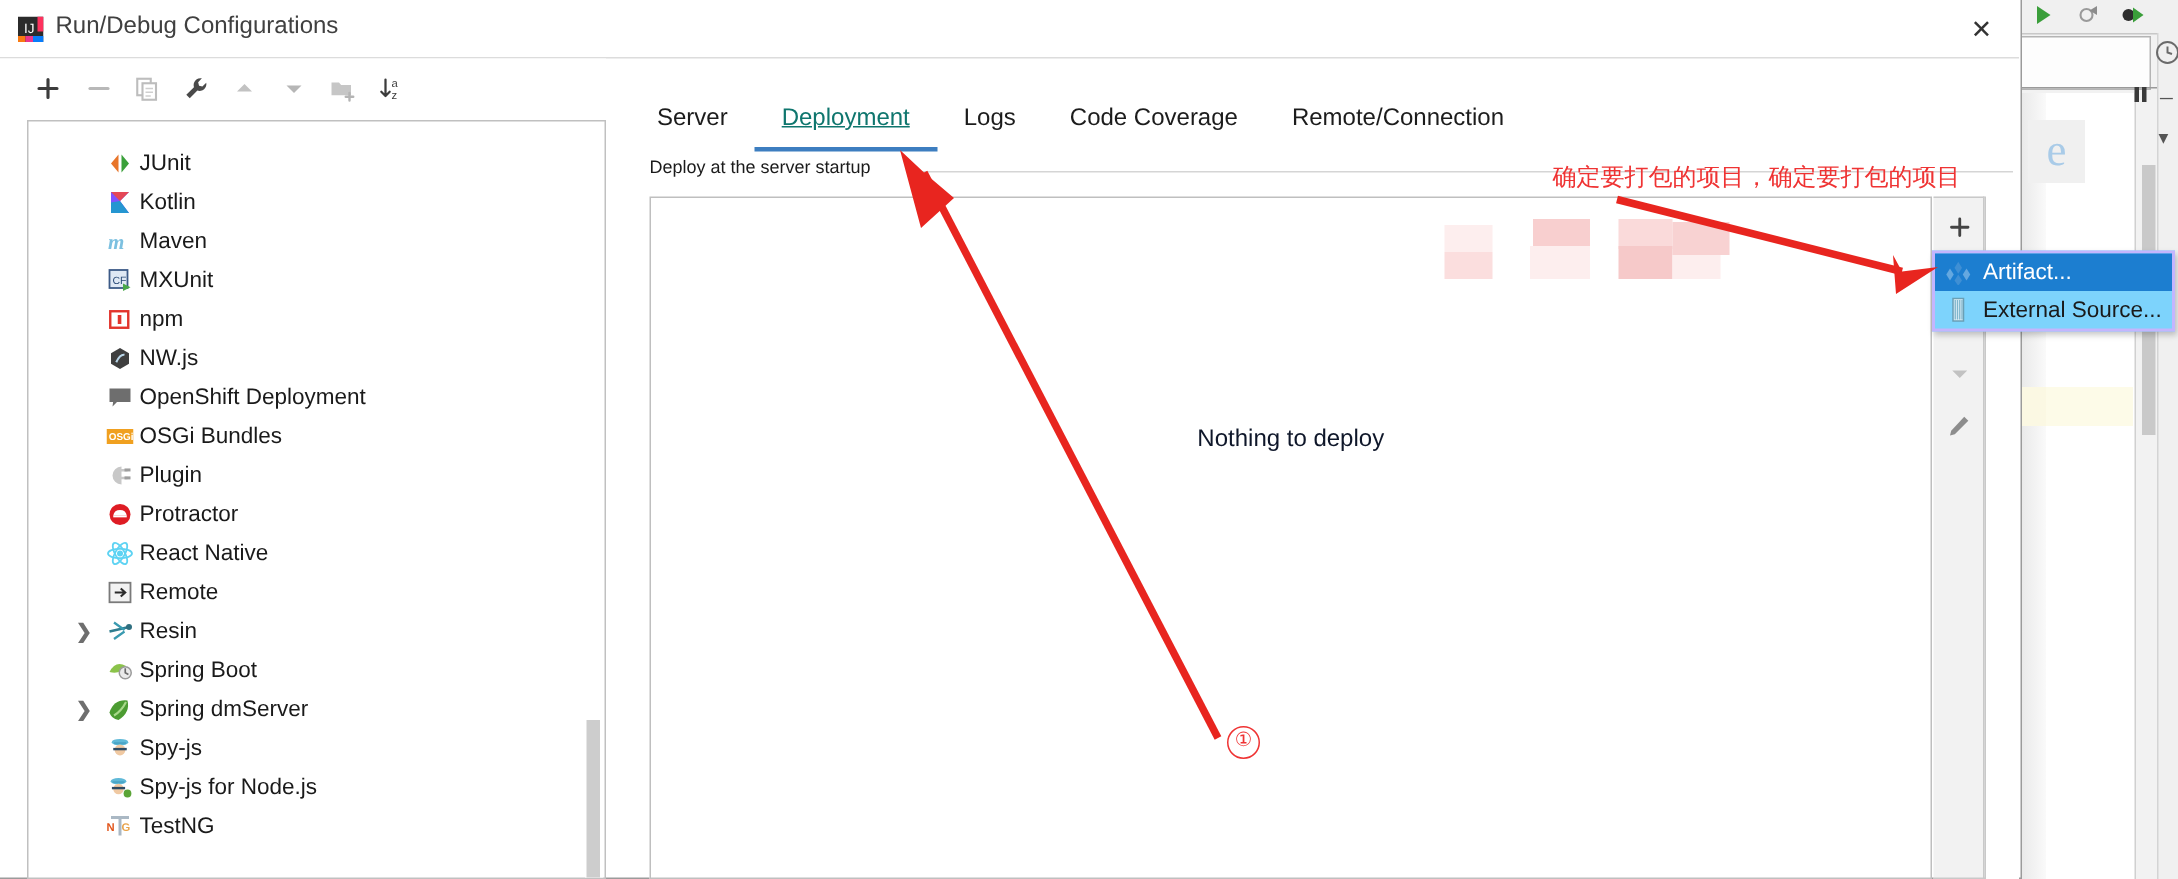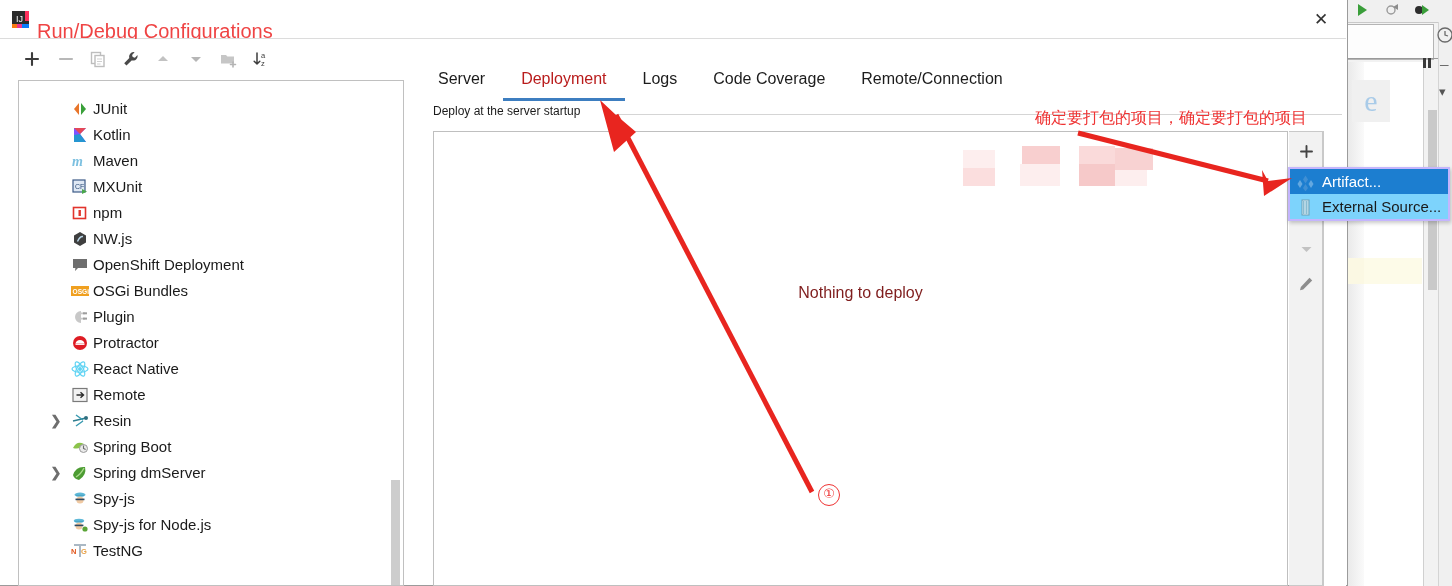--- a/index.html
+++ b/index.html
@@ -84,22 +84,22 @@
   }
   .titlebar {
     position: absolute; left: 0; top: 0; width: 1346px; height: 38px;
     background: #ffffff;
     border-bottom: 1px solid #dcdcdc;
   }
   .title-icon {
     position: absolute; left: 12px; top: 11px; width: 17px; height: 17px;
   }
   .title-text {
-    position: absolute; left: 37px; top: 20px;
-    font-size: 20px; color: #ef4444;
+    position: absolute; left: 37px; top: 9px;
+    font-size: 16px; color: #404040;
     font-family: "Liberation Sans", sans-serif;
   }
   .close-btn {
     position: absolute; right: 2px; top: 2px; width: 46px; height: 34px;
     display: flex; align-items: center; justify-content: center;
     color: #333; font-size: 17px;
   }
 
   
   .lefttoolbar {
@@ -146,21 +146,21 @@
   
   .tabs {
     position: absolute; left: 420px; top: 60px; width: 926px; height: 41px;
     background: #ffffff;
   }
   .tab {
     position: relative; float: left; height: 41px; line-height: 38px;
     padding: 0 18px; font-size: 16px; color: #1c1c1c;
     box-sizing: border-box;
   }
-  .tab.active { color: #b91c1c; }
+  .tab.active { color: #0f766e; text-decoration: underline; }
   .tab.active::after {
     content: ""; position: absolute; left: 0; bottom: 0;
     width: 100%; height: 3px; background: #3d7ec0;
   }
   .tabs-underline {
     position: absolute; left: 420px; top: 90px; width: 926px; height: 1px;
     background: #ffffff;
   }
 
   
@@ -172,21 +172,21 @@
     position: absolute; left: 610px; top: 114px; width: 732px; height: 1px;
     background: #d5d5d5;
   }
   .deploy-box {
     position: absolute; left: 433px; top: 131px; width: 855px; height: 455px;
     background: #ffffff; border: 1px solid #bfbfbf;
     box-sizing: border-box;
   }
   .nothing {
     position: absolute; left: 0; top: 152px; width: 853px;
-    text-align: center; font-size: 16px; color: #7f1d1d;
+    text-align: center; font-size: 16px; color: #0f172a;
   }
   .smudge { position: absolute; background: #fbdede; }
 
   
   .deploy-sidebar {
     position: absolute; left: 1289px; top: 131px; width: 34px; height: 455px;
     background: #f2f2f2; border: 1px solid #c9c9c9; border-left: none;
     box-sizing: border-box;
   }
   .dsbtn {

